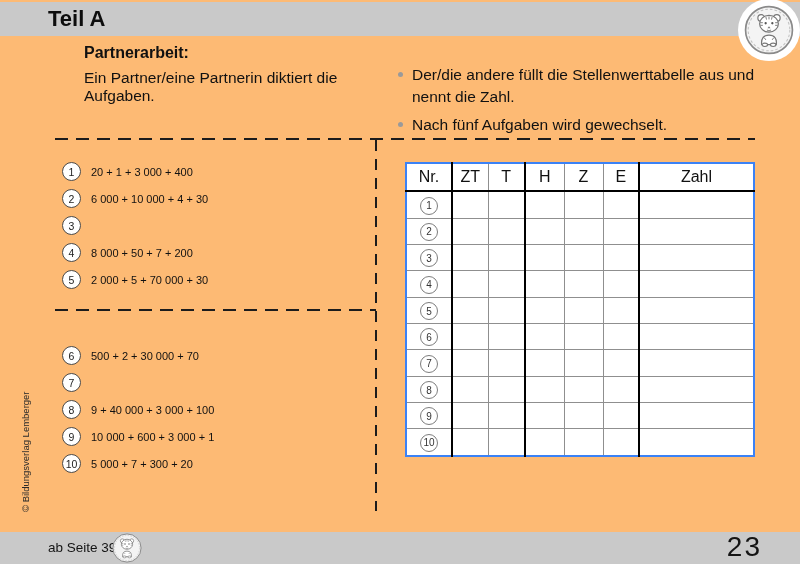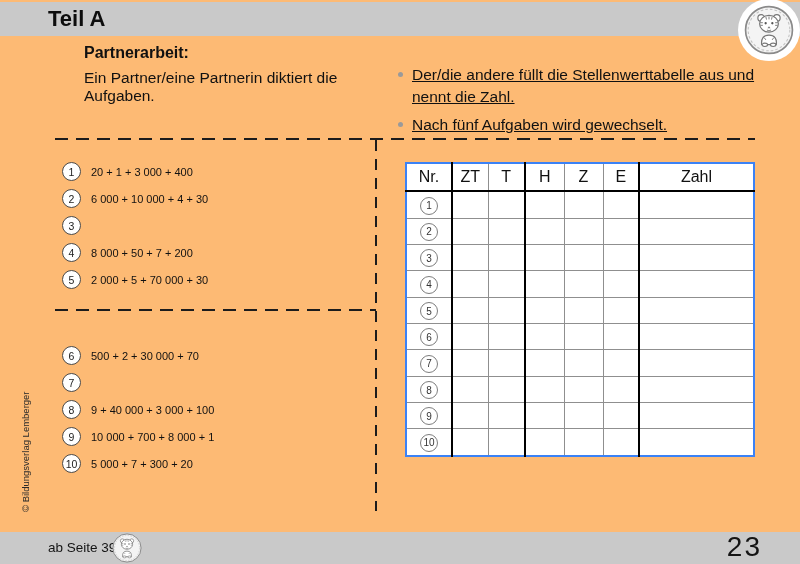--- a/index.html
+++ b/index.html
@@ -16,21 +16,21 @@
   
   .badge-top{position:absolute;top:-1px;left:738px;width:62px;height:62px;border-radius:50%;background:#fff;display:flex;align-items:center;justify-content:center;}
   .badge-top svg{width:50px;height:50px;}
   .badge-bottom{position:absolute;left:112px;top:533px;width:30px;height:30px;}
   .badge-bottom svg{width:30px;height:30px;}
 
   
   .intro-left{position:absolute;left:65px;top:44px;width:310px;margin-left:19px;}
   .intro-left .head{font-weight:bold;font-size:16px;margin-bottom:7px;}
   .intro-left .body{font-size:15.5px;line-height:18px;}
-  .intro-right{position:absolute;left:396px;top:64px;width:378px;text-decoration:underline;}
+  .intro-right{position:absolute;left:396px;top:64px;width:378px;}
   .bullet-item{position:relative;padding-left:16px;font-size:15.5px;line-height:22px;margin-bottom:6px;}
   .dot{position:absolute;left:2px;top:8px;width:5px;height:5px;border-radius:50%;background:#9a9a9a;}
 
   
   .dash-h{position:absolute;height:2px;background:repeating-linear-gradient(90deg,#1c1c1c 0 13px,transparent 13px 21px);}
   .dash-h1{left:55px;top:138px;width:700px;}
   .dash-h2{left:55px;top:309px;width:321px;}
   .dash-v{position:absolute;left:375px;top:140px;width:2px;height:371px;background:repeating-linear-gradient(180deg,#1c1c1c 0 11px,transparent 11px 19px);}
 
   
@@ -137,21 +137,21 @@
       </li>
     <li>
         <span class="circ">7</span>
       </li>
     <li>
         <span class="circ">8</span>
         <span class="expr">9 + 40 000 + 3 000 + 100</span>
       </li>
     <li>
         <span class="circ">9</span>
-        <span class="expr">10 000 + 700 + 8 000 + 1</span>
+        <span class="expr">10 000 + 600 + 3 000 + 1</span>
       </li>
     <li>
         <span class="circ">10</span>
         <span class="expr">5 000 + 7 + 300 + 20</span>
       </li>
   </ul>
 
   <table class="pvt">
     <colgroup>
       <col style="width:46px">

